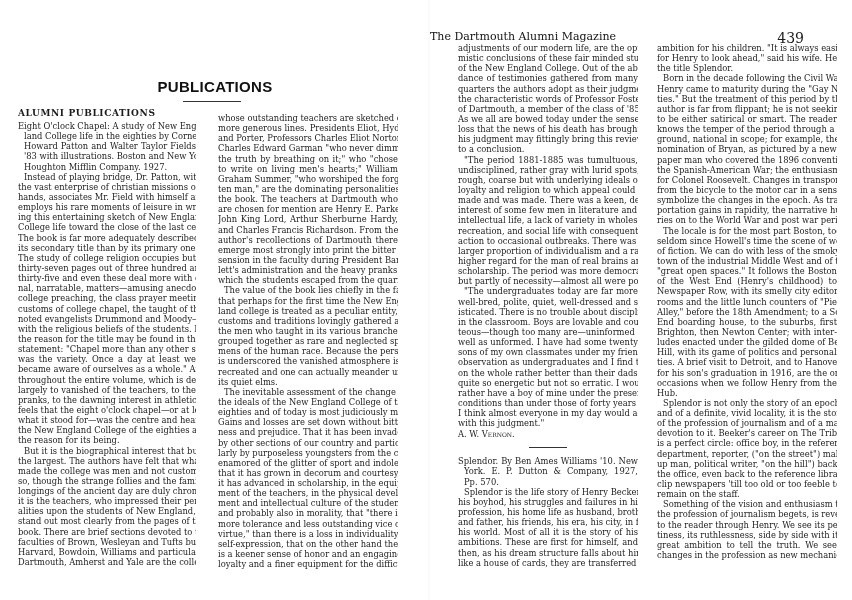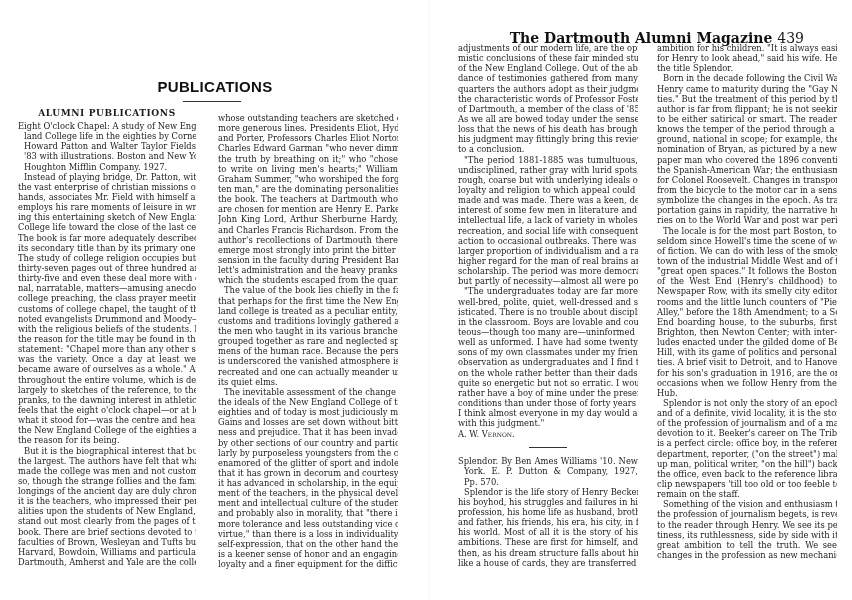--- a/index.html
+++ b/index.html
@@ -26,28 +26,28 @@
   .line.last { text-align-last: left; }
   .line.indent { padding-left: 6px; }
   .line.hang { padding-left: 6px; }
   .col-1 { left: 18px; top: 113px; width: 178px; }
   .col-2 { left: 218px; top: 113px; width: 180px; }
   .col-3 { left: 458px; top: 43px; width: 180px; }
   .col-4 { left: 657px; top: 43px; width: 180px; }
 
   .section-heading {
     position: absolute; left: 18px; width: 178px; top: 108px;
-    text-align: center; font-weight: bold; font-size: 9px; letter-spacing: 0.6px;
+    text-align: left; font-weight: bold; font-size: 9px; letter-spacing: 0.6px;
     font-family: "DejaVu Serif", serif;
   }
   .col-1 { top: 121px; }
 
   .running-head {
-    position: absolute; left: 430px; width: 422px; top: 30px; text-align: center;
-    font-weight: bold; font-size: 14px; font-family: "DejaVu Serif", serif; color: #111;
+    position: absolute; left: 430px; width: 422px; top: 30px; text-align: left;
+    font-weight: normal; font-size: 11px; font-family: "DejaVu Serif", serif; color: #111;
   }
   .page-number { position: absolute; right: 48px; top: 30px; font-size: 14px; }
 
   .signature { text-align: left; padding-right: 14px; font-variant: small-caps; height: 13px; line-height: 13px; }
   .sep-rule { width: 38px; height: 1px; background: #333; margin: 6px auto 8px auto; }
   i, .it { }
 </style>
 </head>
 <body>
 
@@ -75,21 +75,21 @@
       <div class="line ">nal, narratable, matters—amusing anecdotes of</div>
       <div class="line ">college preaching, the class prayer meeting, the</div>
       <div class="line ">customs of college chapel, the taught of the</div>
       <div class="line ">noted evangelists Drummond and Moody—than</div>
       <div class="line ">with the religious beliefs of the students.  But</div>
       <div class="line ">the reason for the title may be found in the</div>
       <div class="line ">statement: "Chapel more than any other spot</div>
       <div class="line ">was the variety.  Once a day at least we</div>
       <div class="line ">became aware of ourselves as a whole."  And</div>
       <div class="line ">throughout the entire volume, which is devoted</div>
-      <div class="line ">largely to sketches of the reference, to the</div>
+      <div class="line ">largely to vanished of the teachers, to the</div>
       <div class="line ">pranks, to the dawning interest in athletics, one</div>
       <div class="line ">feels that the eight o'clock chapel—or at least</div>
       <div class="line ">what it stood for—was the centre and heart of</div>
       <div class="line ">the New England College of the eighties and</div>
       <div class="line last">the reason for its being.</div>
       <div class="line indent">But it is the biographical interest that bulks</div>
       <div class="line ">the largest.  The authors have felt that what</div>
       <div class="line ">made the college was men and not customs, and</div>
       <div class="line ">so, though the strange follies and the familiar</div>
       <div class="line ">longings of the ancient day are duly chronicled,</div>

